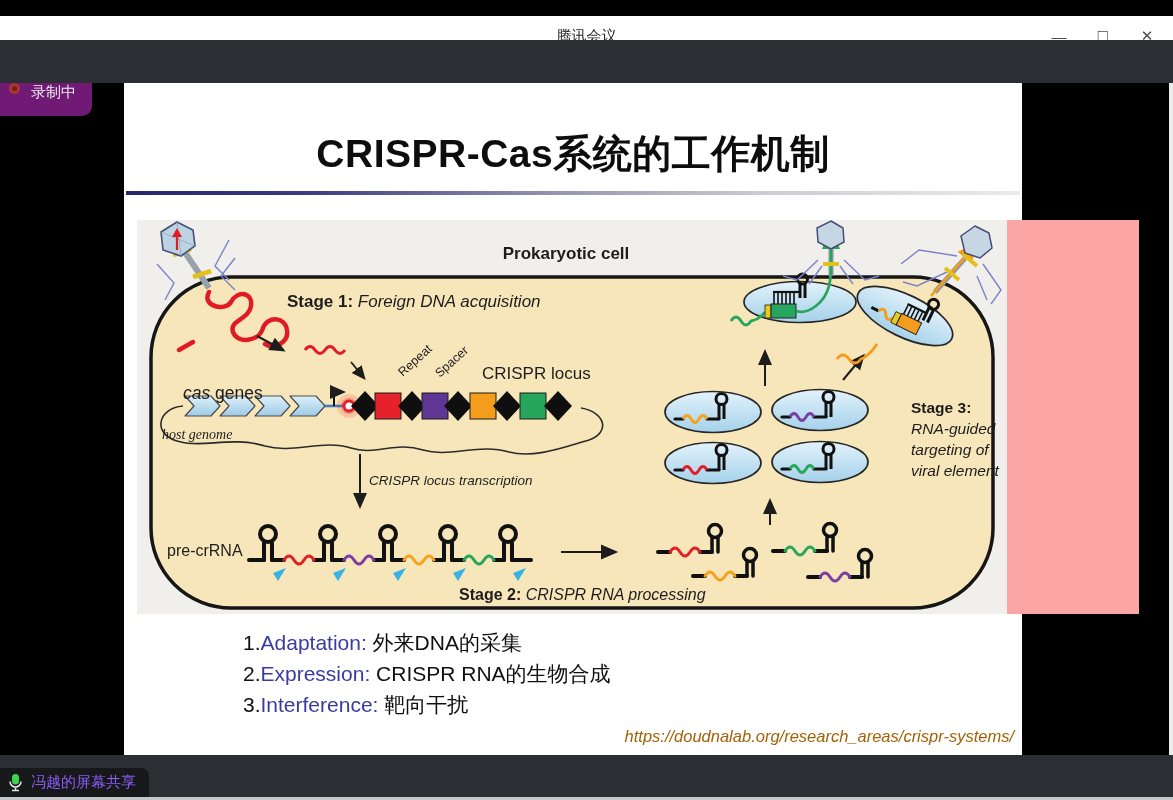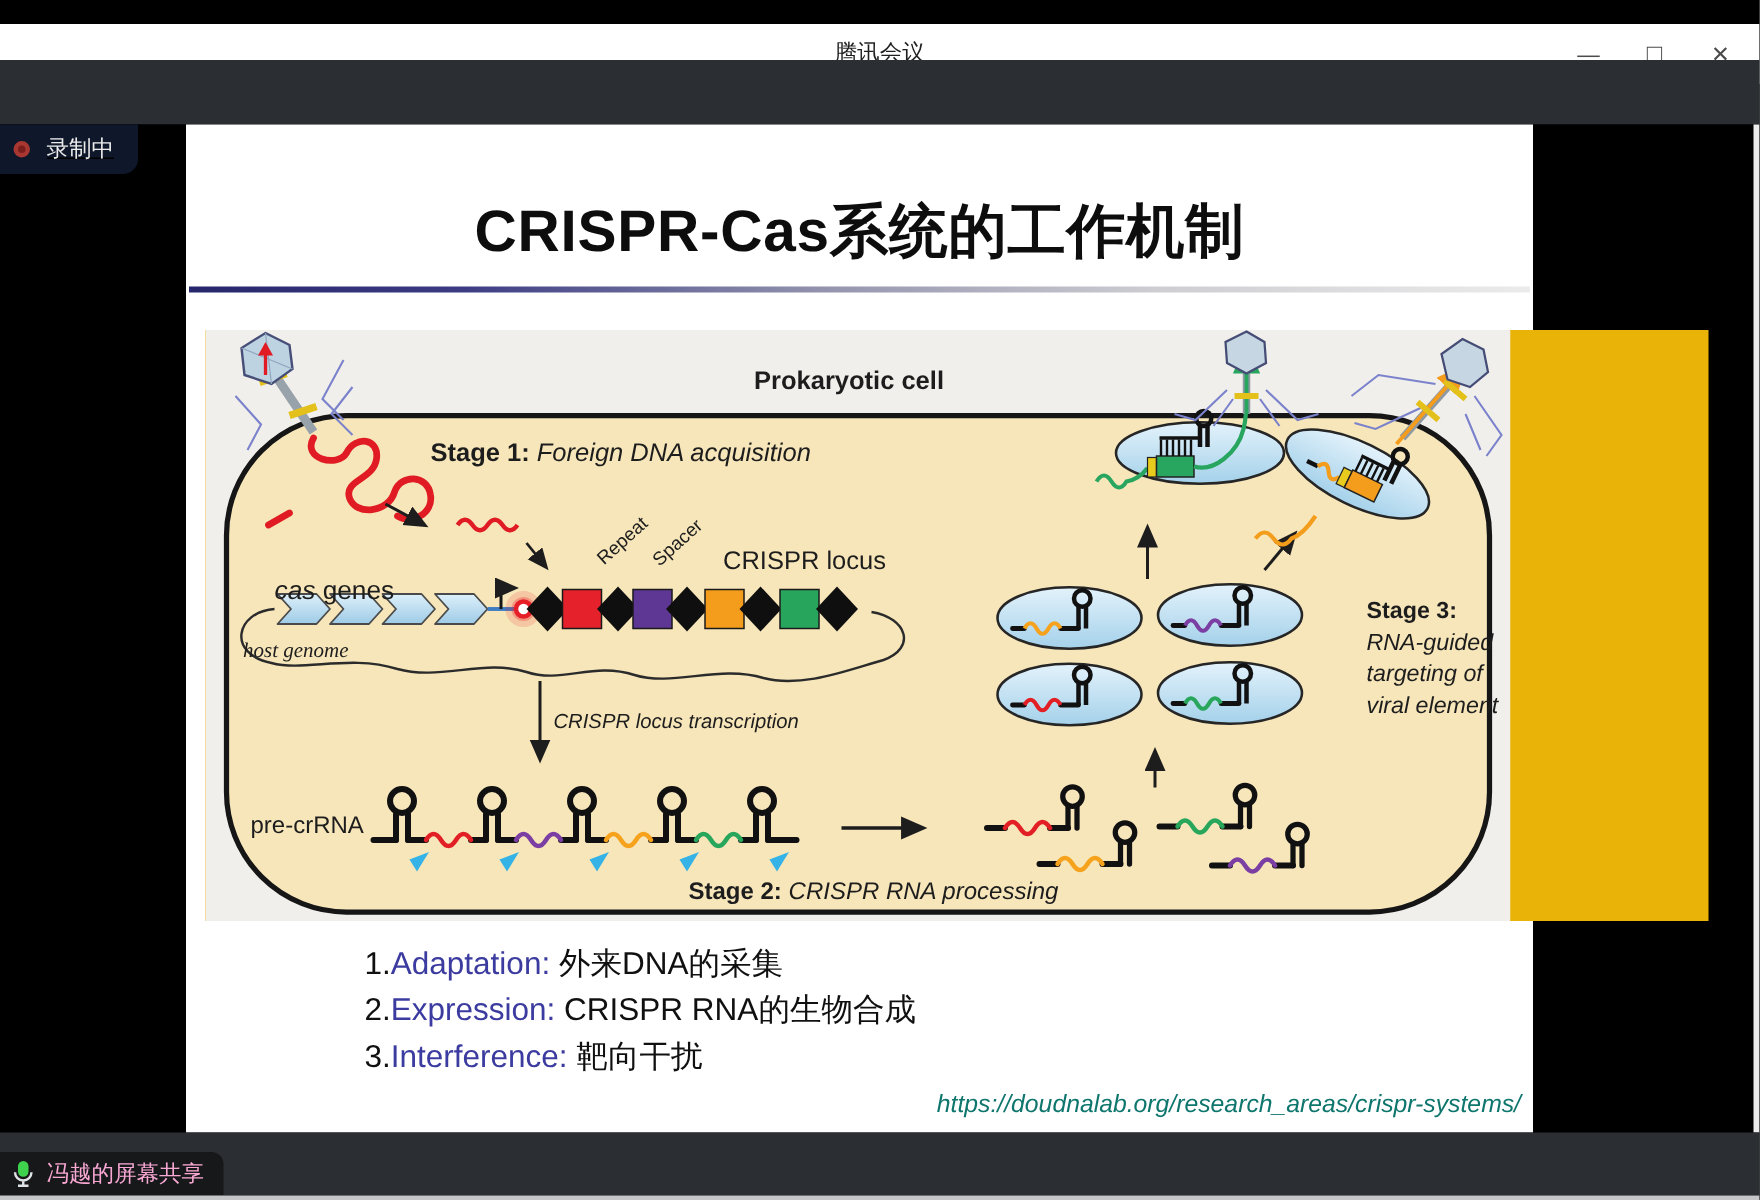--- a/index.html
+++ b/index.html
@@ -22,52 +22,52 @@
   .stage { position:absolute; left:0; top:83px; width:1173px; height:672px; background:#000; }
   .right-strip { position:absolute; right:0; top:0; width:4px; height:672px; background:#ececec; }
 
   .slide { position:absolute; left:124px; top:0; width:898px; height:672px; background:#ffffff; }
   .slide-title { position:absolute; left:0; top:44px; width:898px; text-align:center;
     font-size:39px; font-weight:700; color:#0d0d0d; letter-spacing:0.5px; }
   .title-rule { position:absolute; left:2px; top:108px; width:894px; height:4px;
     background:linear-gradient(90deg,#26266c 0%,#3b3b84 20%,#9595af 48%,#cdcdd2 72%,#ebebeb 100%); }
 
   
-  .figure { position:absolute; left:13px; top:137px; width:1002px; height:394px; background:#eab308; }
+  .figure { position:absolute; left:13px; top:137px; width:1002px; height:394px; background:#fca5a5; }
   .figlabel { position:absolute; color:#1d1d1d; white-space:nowrap; }
   .b { font-weight:700; } .i { font-style:italic; }
   .lbl-prokaryotic { left:329px; top:24px; width:200px; text-align:center; font-size:17px; font-weight:700; }
   .lbl-stage1 { left:150px; top:72px; font-size:17px; }
   .lbl-cas { left:46px; top:147px; font-size:17.5px;margin-top:16px; }
   .lbl-repeat { left:263px; top:147px; font-size:12.5px; transform:rotate(-42deg); transform-origin:left center; }
   .lbl-spacer { left:300px; top:148px; font-size:12.5px; transform:rotate(-42deg); transform-origin:left center; }
   .lbl-locus { left:345px; top:144px; font-size:17px; }
   .lbl-host { left:25px; top:207px; font-size:14px; font-style:italic;font-family:Liberation Serif, serif; }
   .lbl-transcription { left:232px; top:253px; font-size:13.5px; font-style:italic; }
   .lbl-precrrna { left:30px; top:322px; font-size:16px; }
   .lbl-stage2 { left:322px; top:366px; font-size:16px; }
   .lbl-stage3 { left:763px; top:177px; width:108px; font-size:15.5px; line-height:21px; white-space:normal;margin-left:11px; }
 
   
   .mech-list { position:absolute; left:119px; top:544px; font-size:21px; color:#101010; }
   .list-row { height:31px; line-height:31px; white-space:nowrap; }
   .term { color:#3b3ba0; }
-  .source-url { position:absolute; right:8px; top:644px; font-size:16.5px; font-style:italic; color:#0f766e; }
-
-  
-  .rec-badge { position:absolute; left:0; top:0; height:33px; display:flex; align-items:center;
-    gap:11px; padding:0 16px 0 9px; background:#0f172a; border-radius:0 0 10px 0;text-decoration:underline; }
+  .source-url { position:absolute; right:8px; top:644px; font-size:16.5px; font-style:italic; color:#a16207; }
+
+  
+  .rec-badge { position:absolute; left:0; top:0; height:33px; display:flex; 
+    gap:11px; padding:0 16px 0 9px; background:#701a75; border-radius:0 0 10px 0; }
   .rec-dot { width:11px; height:11px; border-radius:50%; background:#7a1d1b; border:3px solid #a93731; }
   .rec-label { font-size:15px; color:#ebebeb; }
 
   
   .bottombar { position:absolute; left:0; top:755px; width:1173px; height:42px; background:#2b2f33; }
   .share-badge { position:absolute; left:0; bottom:0; height:29px; display:flex; align-items:center;
     gap:8px; padding:0 13px 0 8px; background:#17181a; border-radius:0 8px 0 0; }
-  .share-label { font-size:15px; color:#f9a8d4; }
+  .share-label { font-size:15px; color:#8b5cf6; }
   .bottom-strip { position:absolute; left:0; top:797px; width:1173px; height:3px; background:#c4c6c8; }
 </style>
 </head>
 <body>
 
 <div id="app">
 
   <div class="titlebar">
     <div class="wtitle">腾讯会议</div>
     <div class="wcontrols wcontrols-right wcontrols-area wctr wcontrols-box wcontrols-wrap wcontrols-flex wcontrols-group wcontrols" style="position:absolute;right:4px;top:0;height:40px;display:flex;">

